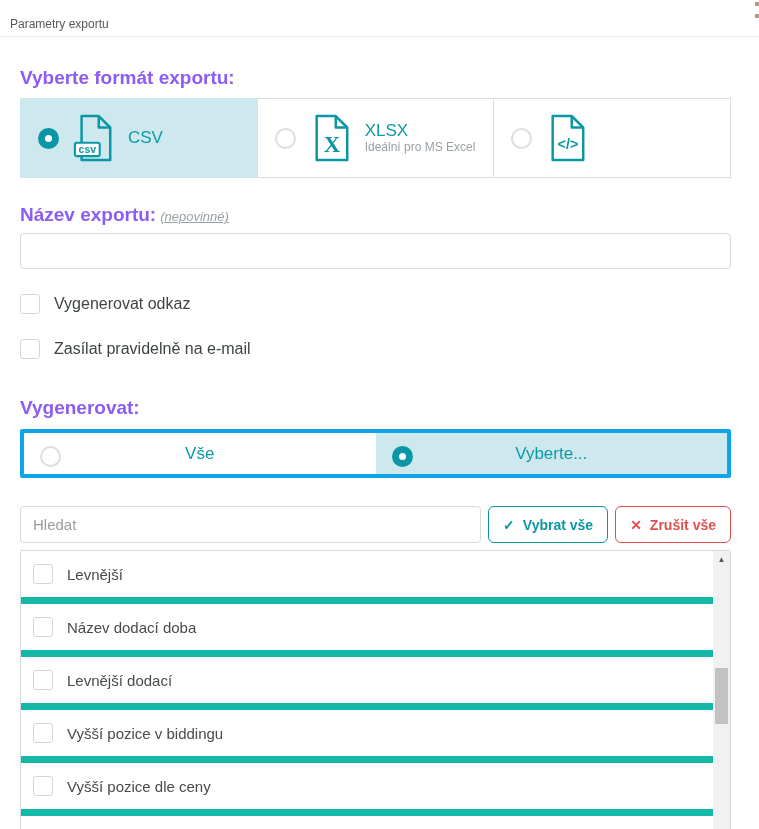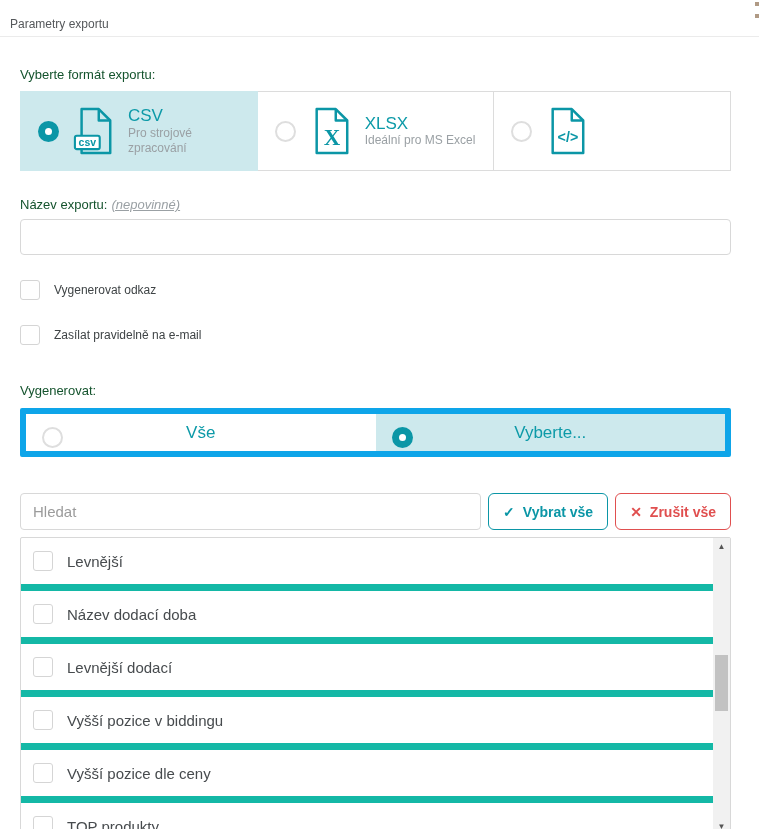--- a/index.html
+++ b/index.html
@@ -7,21 +7,21 @@
               font-family:"Liberation Sans", sans-serif; }
 
   .dialog-header { height:37px; display:flex; align-items:center; padding-left:10px;
                    border-bottom:1px solid #ebebeb; position:relative; }
   .dialog-title  { font-size:12px; color:#55585b;margin-top:12px; }
   .edge-artifact { position:absolute; right:0; top:2px; width:5px; }
   .edge-artifact i { display:block; width:4px; height:4px; background:#b09a85; margin:0 0 8px auto; }
 
   .content { margin:0 28px 0 20px; }
 
-  .section-label { font-size:13px; font-weight:normal; color:#14532d; }
+  .section-label { font-size:19px; font-weight:bold; color:#8b5cf6; }
   .lbl-format { margin-top:30px; margin-bottom:9px; }
 
   
   .format-row { display:flex; height:80px; }
   .format-option { flex:1; display:flex; align-items:center; padding-left:17px;
                    background:#fff; border:1px solid #dcdcdc; border-left-width:0;
                    cursor:pointer; }
   .format-option:first-child { border-left-width:1px; }
   .format-option.selected { background:#cde9ed; border-color:#cde9ed; }
   .radio { width:21px; height:21px; border-radius:50%; border:2px solid #dedede;
@@ -38,33 +38,33 @@
   .name-hint { font-style:italic; font-weight:normal; color:#9aa0a4; margin-left:4px;text-decoration:underline; }
   .text-input { width:100%; height:36px; border:1px solid #d8d8d8; border-radius:4px;
                 font-size:15px; color:#444; padding:0 12px; outline:none;
                 font-family:"Liberation Sans", sans-serif; }
   .text-input::placeholder { color:#9b9b9b; }
 
   
   .check-row { display:flex; align-items:center; margin-top:25px; cursor:pointer; }
   .checkbox { width:20px; height:20px; border:1px solid #d5d5d5; border-radius:3px;
               background:#fff; flex:none; }
-  .check-label { font-size:12px; color:#3f4446; margin-left:14px; }
+  .check-label { font-size:16px; color:#3f4446; margin-left:14px; }
 
   
   .lbl-export { margin-top:38px; margin-bottom:10px; }
-  .toggle { display:flex; height:49px; border:6px solid #0ea5e9; border-radius:2px; }
+  .toggle { display:flex; height:49px; border:4px solid #0ea5e9; border-radius:2px; }
   .toggle-seg { flex:1; position:relative; display:flex; align-items:center;
                 justify-content:center; cursor:pointer; }
   .toggle-seg.selected { background:#cde9ed; }
   .toggle-seg .radio { position:absolute; left:16px; top:13px; }
   .toggle-text { font-size:17px; color:#0d9aa8; }
 
   
-  .search-row { display:flex; margin-top:36px; gap:7px; }
+  .search-row { display:flex; margin-top:28px; gap:7px; }
   .search-input { flex:1; height:37px; }
   .btn { height:37px; padding:0 14px; border-radius:6px; background:#fff;
          font-size:14px; font-weight:bold; display:flex; align-items:center; gap:8px;
          cursor:pointer; font-family:"Liberation Sans", sans-serif; flex:none; }
   .btn-select { border:1px solid #0b96a6; color:#0b96a6; }
   .btn-clear  { border:1px solid #e04f4f; color:#e04f4f; }
   .btn-glyph  { font-size:14px; font-weight:bold; }
 
   
   .list-box { margin-top:7px; height:299px; border:1px solid #d8d8d8; border-radius:2px;
@@ -102,21 +102,20 @@
       <div class="format-option selected">
         <div class="radio on"></div>
         <svg class="fmt-icon" width="42" height="50" viewBox="0 0 44 52">
           <path d="M9 3 H27 L39 15 V49 H9 Z" fill="none" stroke="#0b96a6" stroke-width="2.6" stroke-linejoin="round"></path>
           <path d="M27 3 V15 H39" fill="none" stroke="#0b96a6" stroke-width="2.6" stroke-linejoin="round"></path>
           <rect x="2" y="31" width="26" height="14" rx="2" fill="#ffffff" stroke="#0b96a6" stroke-width="2.2"></rect>
           <text x="15" y="42" font-size="11" font-weight="bold" fill="#0b96a6" text-anchor="middle" font-family="Liberation Sans, sans-serif">csv</text>
         </svg>
         <div>
           <div class="fmt-title">CSV</div>
-          <div class="fmt-sub">Pro strojové zpracování</div>
         </div>
       </div>
 
       <div class="format-option">
         <div class="radio"></div>
         <svg class="fmt-icon" width="42" height="50" viewBox="0 0 44 52">
           <path d="M7 3 H27 L39 15 V49 H7 Z" fill="none" stroke="#0b96a6" stroke-width="2.6" stroke-linejoin="round"></path>
           <path d="M27 3 V15 H39" fill="none" stroke="#0b96a6" stroke-width="2.6" stroke-linejoin="round"></path>
           <text x="23" y="41" font-size="24" font-weight="bold" fill="#0b96a6" text-anchor="middle" font-family="Liberation Serif, serif">X</text>
         </svg>

